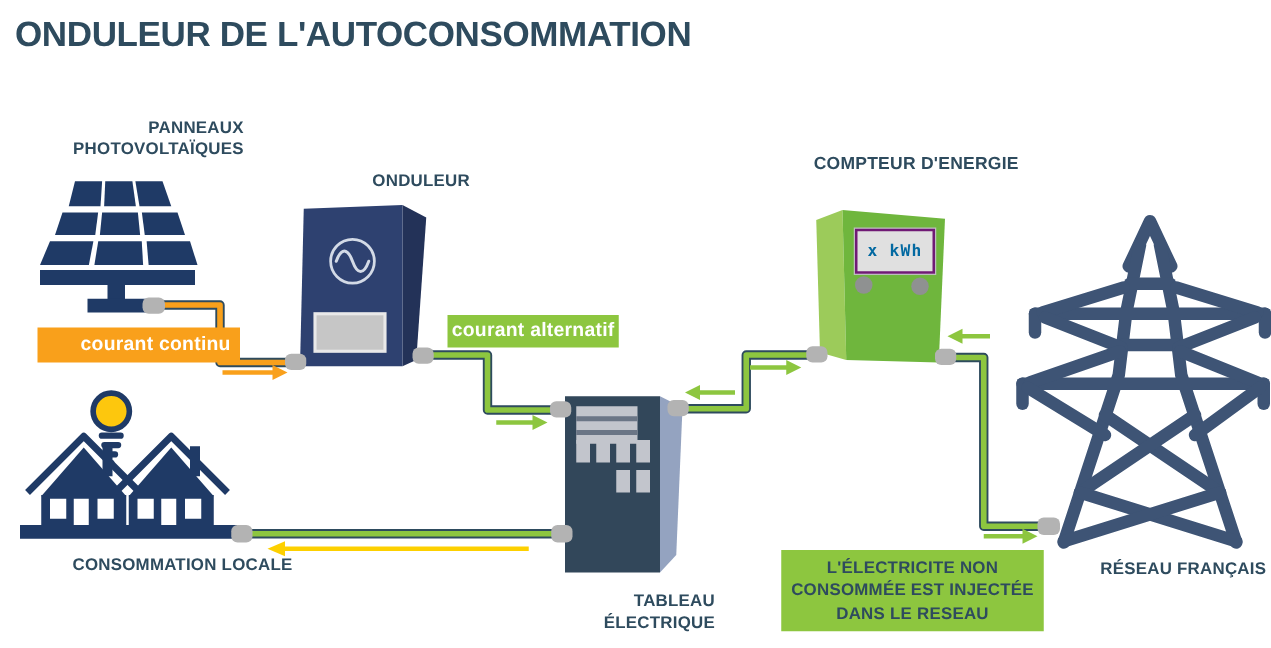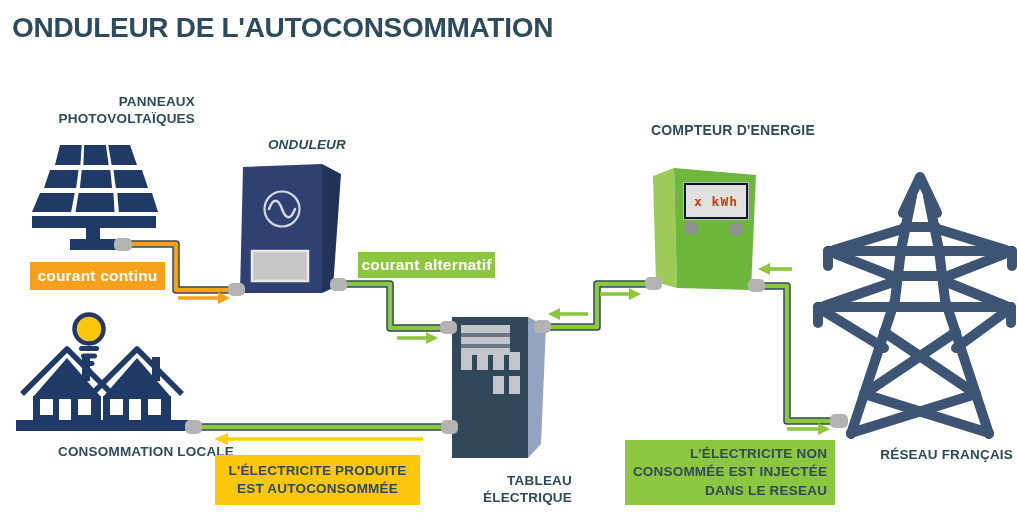--- a/index.html
+++ b/index.html
@@ -19,26 +19,26 @@
   .meter-sub{font-size:13px;}
   .badge{
     display:flex;align-items:center;justify-content:center;text-align:center;
     font-weight:bold;white-space:pre-line;
   }
   .badge-current{color:#ffffff;font-size:15.5px;letter-spacing:0.2px;}
   .badge-dc{background:var(--orange);}
   .badge-ac{background:var(--lime);}
   .badge-note{color:var(--heading);font-size:13.5px;line-height:1.35;letter-spacing:0.2px;}
   .badge-self{background:var(--yellow);}
-  .badge-inject{background:var(--lime);text-align:right;}
+  .badge-inject{background:var(--lime);}
   .meter-display{
     display:flex;align-items:center;justify-content:center;
-    background:#e0e0e0;border:2px solid #0f172a;box-shadow:0 0 0 1px #bdbdbd;
+    background:#e0e0e0;border:2px solid #701a75;box-shadow:0 0 0 1px #bdbdbd;
     font-family:"DejaVu Sans Mono", monospace;font-size:13px;font-weight:bold;
-    color:#c2410c;letter-spacing:1px;white-space:nowrap;
+    color:#0369a1;letter-spacing:1px;white-space:nowrap;
   }
   
   .navy{fill:var(--navy);}
   .wire-out{fill:none;stroke:var(--wire_outline);stroke-width:7.5;stroke-linejoin:round;}
   .wire-lime{fill:none;stroke:var(--lime);stroke-width:4.5;stroke-linejoin:round;}
   .wire-orange{fill:none;stroke:var(--orange);stroke-width:4.5;stroke-linejoin:round;}
   .arrow-line{stroke-width:3.6;fill:none;}
   .conn{fill:var(--connector);}
   .pylon-stroke{fill:none;stroke:var(--pylon);stroke-width:10;stroke-linecap:round;stroke-linejoin:round;}
 </style>
@@ -223,36 +223,34 @@
       <rect class="conn" x="185" y="420" width="17" height="14" rx="5"></rect>
       <rect class="conn" x="441" y="420" width="17" height="14" rx="5"></rect>
     </g>
   </svg>
 
   <div class="abs title">ONDULEUR DE L'AUTOCONSOMMATION</div>
 
   <div class="abs node-label" style="left:5px;top:93px;width:190px;">PANNEAUX
 PHOTOVOLTAÏQUES</div>
 
-  <div class="abs node-label" style="left:196px;top:136px;width:150px;font-style:italic;">ONDULEUR</div>
+  <div class="abs node-label" style="left:226px;top:136px;width:150px;">ONDULEUR</div>
 
   <div class="abs node-label" style="left:600px;top:122px;width:215px;font-size:14px;">COMPTEUR D'ENERGIE</div>
 
   <div class="abs meter-display" style="left:684px;top:183px;width:60px;height:32px;">x kWh</div>
 
   <div class="abs node-label" style="left:828px;top:446px;width:185px;">RÉSEAU FRANÇAIS</div>
 
   <div class="abs node-label" style="left:422px;top:472px;width:150px;">TABLEAU
 ÉLECTRIQUE</div>
 
   <div class="abs node-label" style="left:2px;top:443px;width:188px;margin-left:44px;">CONSOMMATION LOCALE</div>
 
-  <div class="abs badge badge-current badge-dc" style="left:30px;top:262px;width:135px;height:28px;">courant continu</div>
+  <div class="abs badge badge-current badge-dc" style="left:30px;top:262px;width:135px;height:28px;padding-left:27px;">courant continu</div>
 
   <div class="abs badge badge-current badge-ac" style="left:358px;top:252px;width:137px;height:26px;">courant alternatif</div>
 
-  <div class="abs badge badge-note badge-self" style="left:215px;top:455px;width:205px;height:50px;">L'ÉLECTRICITE PRODUITE
-EST AUTOCONSOMMÉE</div>
 
   <div class="abs badge badge-note badge-inject" style="left:625px;top:440px;width:210px;height:65px;">L'ÉLECTRICITE NON
 CONSOMMÉE EST INJECTÉE
 DANS LE RESEAU</div>
 </div>
 
 </body></html>

